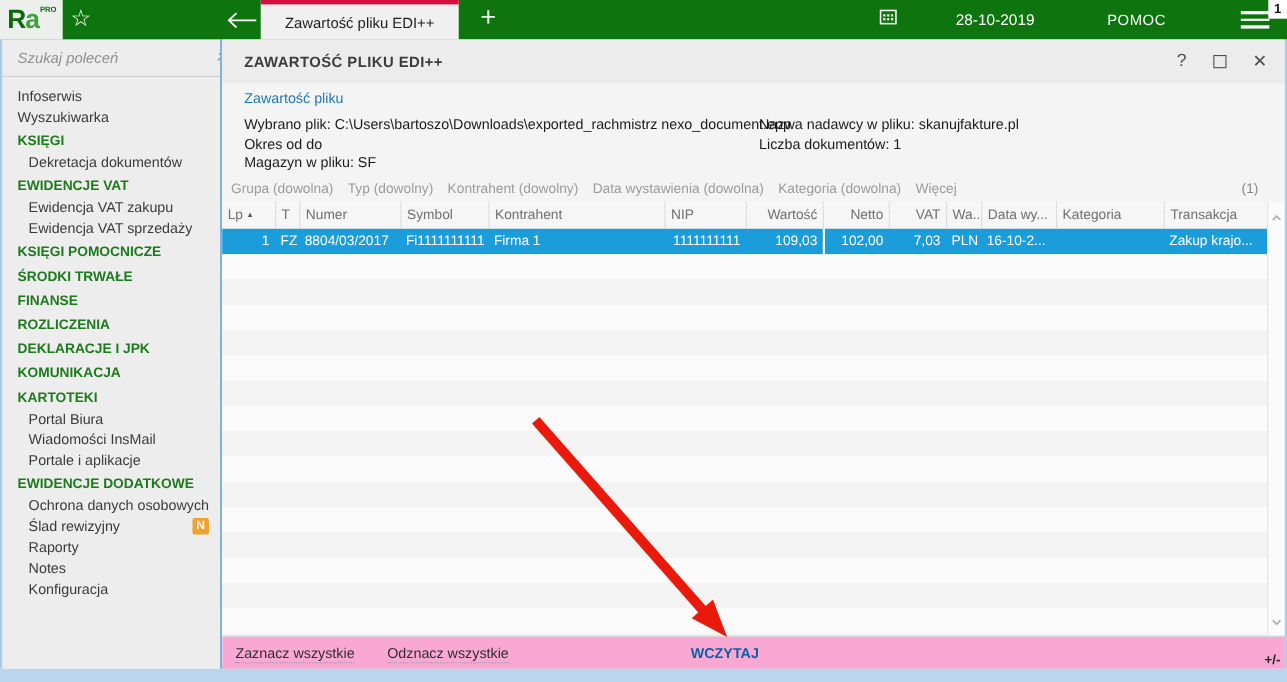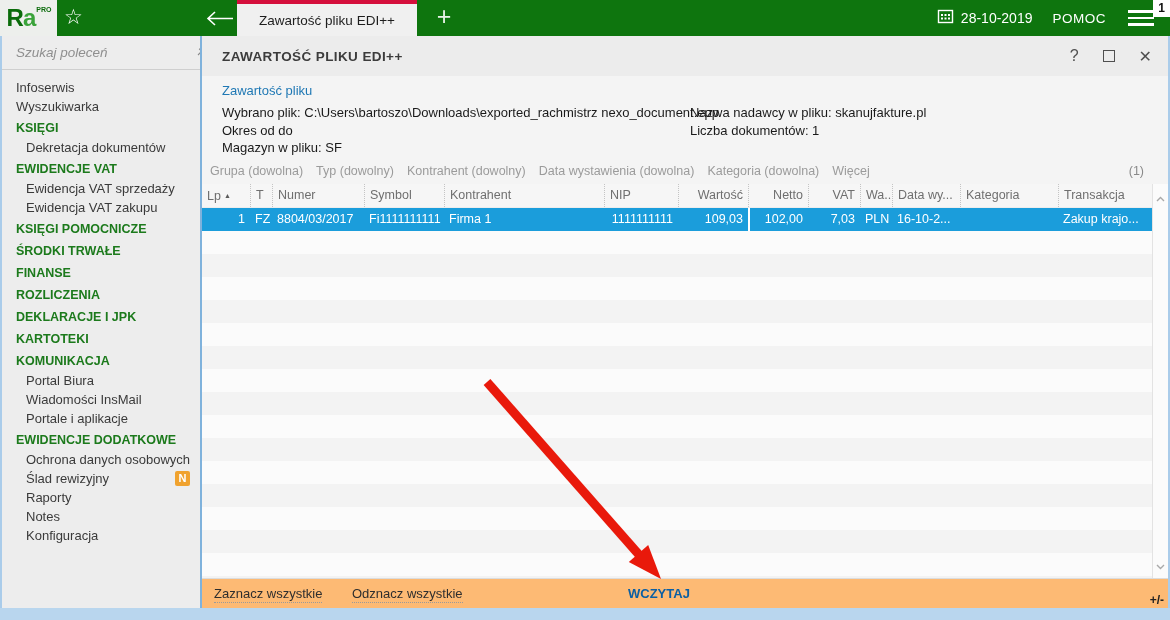--- a/index.html
+++ b/index.html
@@ -17,21 +17,21 @@
   .logo-r { font-size:24px; font-weight:bold; color:#0a6b0a; letter-spacing:-1px; }
   .logo-a { font-size:24px; font-weight:bold; color:#3aa33a; letter-spacing:-1px; }
   .logo-sup { font-size:7px; font-weight:bold; color:#0a6b0a; vertical-align:top; position:relative; top:-9px; left:1px; }
   .star { position:absolute; left:64px; top:5px; color:#fff; font-size:21px; cursor:pointer; }
   .back { position:absolute; left:206px; top:10px; cursor:pointer; }
   .tab { position:absolute; left:237px; top:0; width:180px; height:36px; background:#f0f0f0;
     border-top:4px solid #d50f3c; display:flex; align-items:center; justify-content:center;
     font-size:13.5px; color:#1e1e1e; cursor:pointer; }
   .newtab { position:absolute; left:430px; top:2px; width:28px; height:32px; color:#e8f2e8;
     font-size:25px; font-weight:300; text-align:center; cursor:pointer; }
-  .top-right { position:absolute; right:16px; top:0; height:36px; display:flex; align-items:center; }
+  .top-right { position:absolute; right:16px; top:0; height:36px; display:flex; align-items:center;gap:46px; }
   .cal-icon { display:inline-block; margin-right:7px; cursor:pointer; }
   .date-txt { color:#fff; font-size:14px; cursor:pointer; }
   .help-txt { color:#fff; font-size:13.5px; margin-left:20px; letter-spacing:0.5px; cursor:pointer; }
   .hamburger { margin-left:22px; width:26px; cursor:pointer; }
   .hamburger div { height:2.5px; background:#fff; margin:4px 0; }
   .menu-badge { position:absolute; right:0; top:0; width:17px; height:17px; background:#fff;
     color:#111; font-size:12px; font-weight:bold; text-align:center; line-height:17px; cursor:pointer; }
 
   
   .edge-left  { position:absolute; left:0; top:36px; width:2px; height:572px; background:#aaccea; }
@@ -93,21 +93,21 @@
   .t-right { text-align:right; }
   .t-center { text-align:center; }
   .td.col-netto { border-left:2px solid #fff; }
 
   .vscroll { position:absolute; right:0; top:148px; bottom:30px; width:16px; background:#fbfbfb;
     border-left:1px solid #e3e3e3; cursor:pointer; }
   .vs-up { position:absolute; top:4px; left:3px; }
   .vs-down { position:absolute; bottom:4px; left:3px; }
 
   
-  .panel-footer { height:30px; background:#fdba74; border-top:1px solid #dcdcdc; position:relative; }
+  .panel-footer { height:30px; background:#f9a8d4; border-top:1px solid #dcdcdc; position:relative; }
   .link-btn { position:absolute; top:7px; font-size:13px; color:#2e2e2e; cursor:pointer;
     border-bottom:1px dotted #9a9a9a; padding-bottom:1px; white-space:nowrap; }
   .btn-select { left:12px; }
   .btn-deselect { left:150px; }
   .btn-load { position:absolute; top:7px; left:426px; font-size:13px; font-weight:bold;
     color:#0b5fa4; cursor:pointer; }
   .zoom-toggle { position:absolute; right:4px; bottom:1px; font-size:12px; font-weight:bold; color:#222; cursor:pointer; }
 
   
   .arrow-overlay { position:absolute; inset:0; pointer-events:none; z-index:50; }
@@ -168,29 +168,29 @@
             </g>
           </svg>
       </span>
     </div>
     <ul class="nav">
       <li class="nav-item">Infoserwis</li>
       <li class="nav-item">Wyszukiwarka</li>
       <li class="nav-item group">KSIĘGI</li>
       <li class="nav-item sub">Dekretacja dokumentów</li>
       <li class="nav-item group">EWIDENCJE VAT</li>
+      <li class="nav-item sub">Ewidencja VAT zakupu</li>
       <li class="nav-item sub">Ewidencja VAT sprzedaży</li>
-      <li class="nav-item sub">Ewidencja VAT zakupu</li>
       <li class="nav-item group">KSIĘGI POMOCNICZE</li>
       <li class="nav-item group">ŚRODKI TRWAŁE</li>
       <li class="nav-item group">FINANSE</li>
       <li class="nav-item group">ROZLICZENIA</li>
       <li class="nav-item group">DEKLARACJE I JPK</li>
+      <li class="nav-item group">KOMUNIKACJA</li>
       <li class="nav-item group">KARTOTEKI</li>
-      <li class="nav-item group">KOMUNIKACJA</li>
       <li class="nav-item sub">Portal Biura</li>
       <li class="nav-item sub">Wiadomości InsMail</li>
       <li class="nav-item sub">Portale i aplikacje</li>
       <li class="nav-item group">EWIDENCJE DODATKOWE</li>
       <li class="nav-item sub">Ochrona danych osobowych</li>
       <li class="nav-item sub">
         <span>Ślad rewizyjny</span>
         <span class="n-badge">N</span>
       </li>
       <li class="nav-item sub">Raporty</li>

